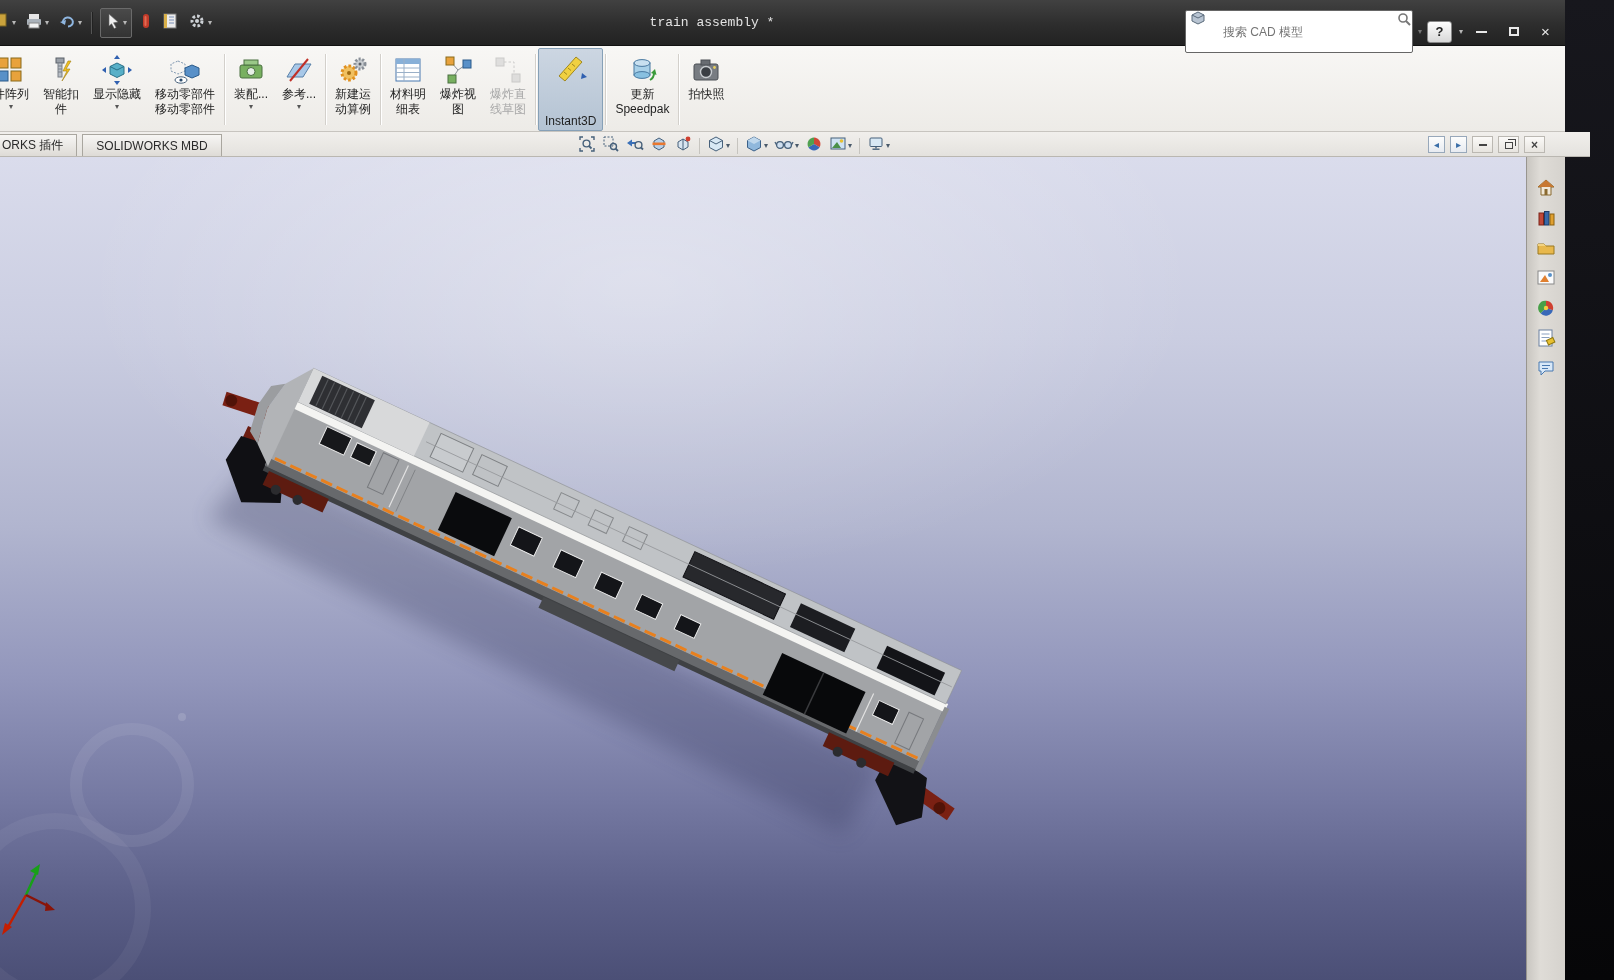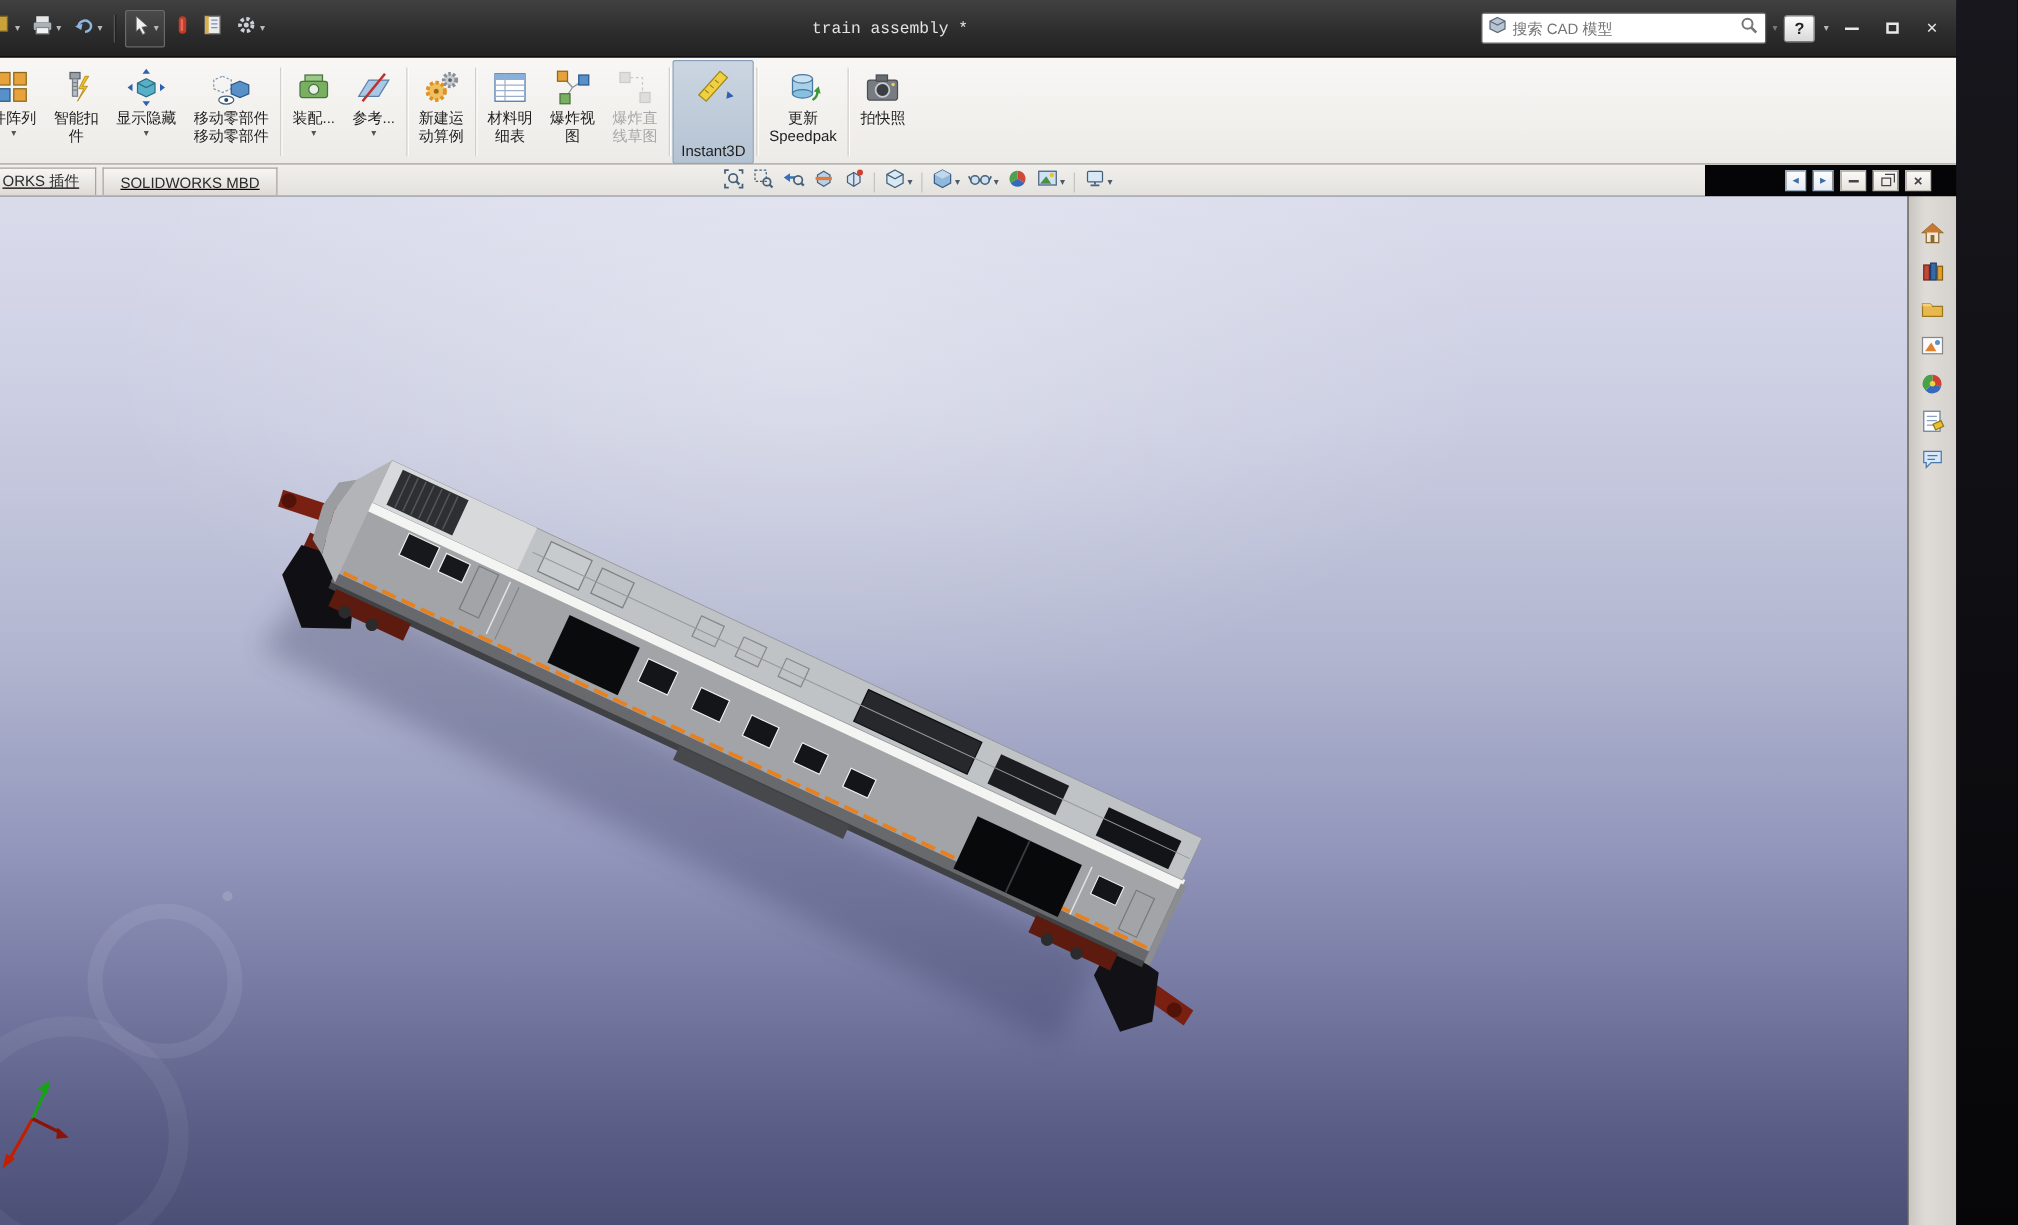--- a/index.html
+++ b/index.html
@@ -11,22 +11,22 @@
   .titlebar { position:absolute; left:0; top:0; width:1565px; height:46px;
     background:linear-gradient(180deg,#414141,#2d2d2d 55%,#222); border-bottom:1px solid #111;
     display:flex; align-items:center; z-index:6; }
   .qat { display:flex; align-items:center; gap:1px; height:46px; }
   .qbtn { display:flex; align-items:center; height:30px; padding:0 4px; border-radius:2px; }
   .qbtn.boxed { border:1px solid #6a6a6a; background:linear-gradient(#4a4a4a,#333); margin:0 3px; }
   .dd { font-size:8px; color:#b8b8b8; margin-left:2px; }
   .qsep { width:1px; height:22px; background:#555; box-shadow:1px 0 0 #222; margin:0 4px; }
   .title { position:absolute; left:712px; transform:translateX(-50%); color:#e3e3e3; font-size:13px; white-space:nowrap;font-family:Liberation Mono, monospace; }
   .tb-right { position:absolute; right:6px; top:10px; display:flex; align-items:center; gap:5px; }
-  .searchbox { display:flex; align-items:center; width:228px; height:25px; background:#fff;
-    border-radius:2px; padding:0 5px; gap:5px; border:1px solid #666; }
+  .searchbox { display:flex; width:228px; height:43px; background:#fff;
+    border-radius:2px; padding:0 5px; gap:18px; border:1px solid #666; }
   .searchbox input { border:none; outline:none; flex:1; font-size:12px; color:#555; background:transparent;
     font-family:"Liberation Sans","DejaVu Sans",sans-serif; }
   .sbox-dd { font-size:8px; color:#777; }
   .helpbtn { width:25px; height:22px; background:linear-gradient(#fefefe,#d8d8d8); border:1px solid #888;
     border-radius:3px; font-weight:bold; color:#222; font-size:13px; display:flex; align-items:center; justify-content:center; }
   .winbtn { width:27px; height:22px; display:flex; align-items:center; justify-content:center; color:#e8e8e8; font-size:15px; }
   .minline { width:11px; height:2px; background:#e8e8e8; }
   .maxbox { width:10px; height:9px; border:2px solid #e8e8e8; }
 
   
@@ -38,23 +38,23 @@
   .rbtn.clip { margin-left:-14px; }
   .ricon { height:34px; display:flex; align-items:center; justify-content:center; }
   .rl1,.rl2 { line-height:15px; height:15px; white-space:nowrap; }
   .rdd { font-size:8px; color:#555; line-height:9px; }
   .rbtn.active { background:linear-gradient(#ccd6e2,#b4c3d3); border-color:#86a0b7;gap:31px; }
   .rbtn.disabled { color:#a8a8a8; }
   .rbtn.disabled svg { opacity:.45; }
   .rsep { width:1px; background:#d3d0cb; box-shadow:1px 0 0 #fff; margin:6px 2px; }
 
   
-  .tabstrip { position:absolute; left:0; top:132px; width:1364px; height:25px;
+  .tabstrip { position:absolute; left:0; top:132px; width:1590px; height:25px;
     background:linear-gradient(#f1efec,#e4e2de); border-bottom:1px solid #bab7b1;
-    display:flex; align-items:flex-end; z-index:4;text-decoration:underline; }
+    display:flex; align-items:flex-end; z-index:4; }
   .tab { height:22px; display:flex; align-items:center; padding:0 13px; font-size:12px; color:#2a2a2a;
     background:linear-gradient(#f7f6f4,#dedbd6); border:1px solid #a9a69f; border-bottom:none; margin-right:5px; }
   .tab.clip { border-left:none; padding-left:2px; }
 
   
   .hud { position:absolute; left:576px; top:135px; display:flex; align-items:center; gap:2px; z-index:5; }
   .hud-btn { display:flex; align-items:center; height:21px; padding:0 2px; }
   .hud-sep { width:1px; height:16px; background:#c6c4bf; margin:0 3px; }
   .dd2 { font-size:8px; color:#4a5a6a; margin-left:1px; }
 

